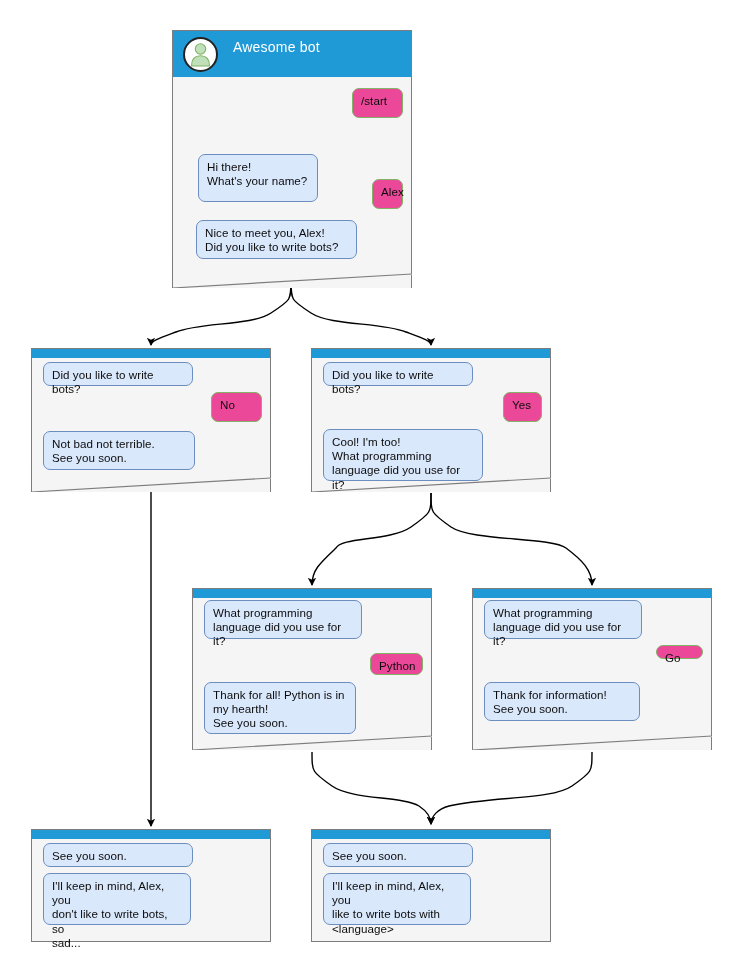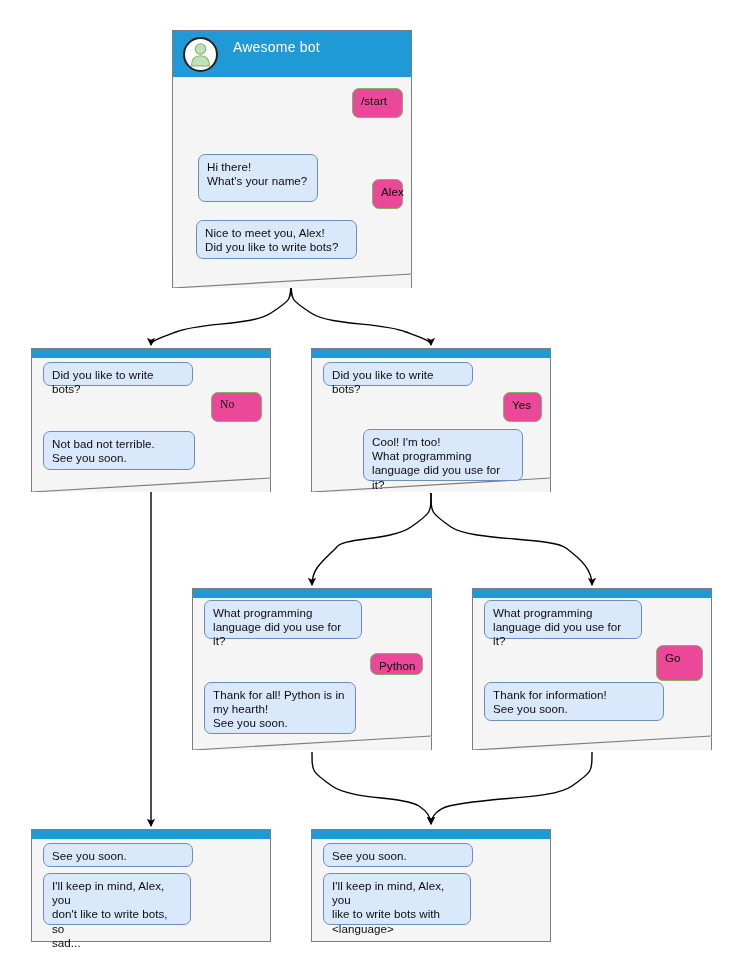--- a/index.html
+++ b/index.html
@@ -138,38 +138,38 @@
     <div class="body"></div>
     <svg class="slantline" viewBox="0 0 240 30" preserveAspectRatio="none">
       <polygon points="0,30 240,16 240,17 0,31" fill="#f5f5f5"></polygon>
       <path d="M0,30 L240,16" stroke="#7d7d7d" stroke-width="1.2" fill="none"></path>
       <path d="M0,0 L0,30" stroke="#7d7d7d" stroke-width="1.2" fill="none"></path>
       <path d="M240,0 L240,16" stroke="#7d7d7d" stroke-width="1.2" fill="none"></path>
     </svg>
     <div class="hdr"></div>
 
     <div class="bubble bot" style="left:12px;top:14px;width:150px;height:24px;">Did you like to write bots?</div>
-    <div class="bubble user" style="right:9px;top:44px;width:51px;height:30px;font-family:Liberation Serif, serif;">No</div>
+    <div class="bubble user" style="right:9px;top:44px;width:51px;height:30px;">No</div>
     <div class="bubble bot" style="left:12px;top:83px;width:152px;height:39px;">Not bad not terrible.
 See you soon.</div>
   </div>
 
   <div class="card slanted node-sm" id="node-yes">
     <div class="body"></div>
     <svg class="slantline" viewBox="0 0 240 30" preserveAspectRatio="none">
       <polygon points="0,30 240,16 240,17 0,31" fill="#f5f5f5"></polygon>
       <path d="M0,30 L240,16" stroke="#7d7d7d" stroke-width="1.2" fill="none"></path>
       <path d="M0,0 L0,30" stroke="#7d7d7d" stroke-width="1.2" fill="none"></path>
       <path d="M240,0 L240,16" stroke="#7d7d7d" stroke-width="1.2" fill="none"></path>
     </svg>
     <div class="hdr"></div>
 
     <div class="bubble bot" style="left:12px;top:14px;width:150px;height:24px;">Did you like to write bots?</div>
     <div class="bubble user" style="right:9px;top:44px;width:39px;height:30px;">Yes</div>
-    <div class="bubble bot" style="left:12px;top:81px;width:160px;height:52px;margin-left:40px;">Cool! I'm too!
+    <div class="bubble bot" style="left:12px;top:81px;width:160px;height:52px;">Cool! I'm too!
 What programming
 language did you use for it?</div>
   </div>
 
   <div class="card slanted node-sm" id="node-python">
     <div class="body"></div>
     <svg class="slantline" viewBox="0 0 240 30" preserveAspectRatio="none">
       <polygon points="0,30 240,16 240,17 0,31" fill="#f5f5f5"></polygon>
       <path d="M0,30 L240,16" stroke="#7d7d7d" stroke-width="1.2" fill="none"></path>
       <path d="M0,0 L0,30" stroke="#7d7d7d" stroke-width="1.2" fill="none"></path>
@@ -190,22 +190,22 @@
     <svg class="slantline" viewBox="0 0 240 30" preserveAspectRatio="none">
       <polygon points="0,30 240,16 240,17 0,31" fill="#f5f5f5"></polygon>
       <path d="M0,30 L240,16" stroke="#7d7d7d" stroke-width="1.2" fill="none"></path>
       <path d="M0,0 L0,30" stroke="#7d7d7d" stroke-width="1.2" fill="none"></path>
       <path d="M240,0 L240,16" stroke="#7d7d7d" stroke-width="1.2" fill="none"></path>
     </svg>
     <div class="hdr"></div>
 
     <div class="bubble bot" style="left:12px;top:12px;width:158px;height:39px;">What programming
 language did you use for it?</div>
-    <div class="bubble user" style="right:9px;top:57px;width:47px;height:36px;">Go</div>
-    <div class="bubble bot" style="left:12px;top:94px;width:180px;height:39px;">Thank for information!
+    <div class="bubble user" style="right:9px;top:57px;width:47px;height:14px;">Go</div>
+    <div class="bubble bot" style="left:12px;top:94px;width:156px;height:39px;">Thank for information!
 See you soon.</div>
   </div>
 
   <div class="card node-sm" id="node-end-sad">
     <div class="body"></div>
     <div class="hdr"></div>
 
     <div class="bubble bot" style="left:12px;top:14px;width:150px;height:24px;">See you soon.</div>
     <div class="bubble bot" style="left:12px;top:44px;width:148px;height:52px;">I'll keep in mind, Alex, you
 don't like to write bots, so

